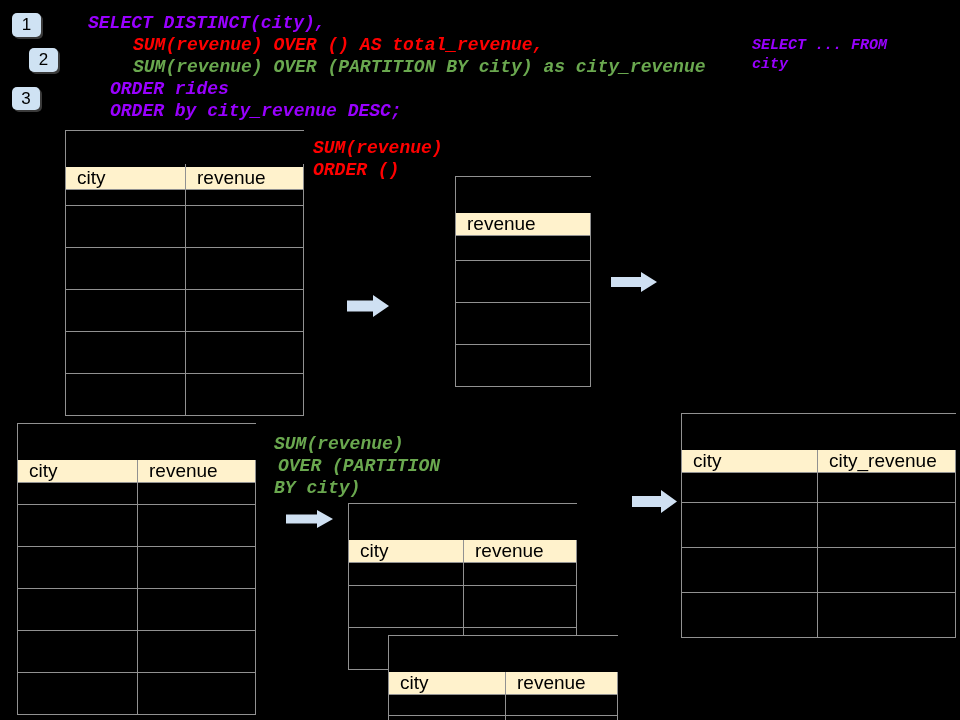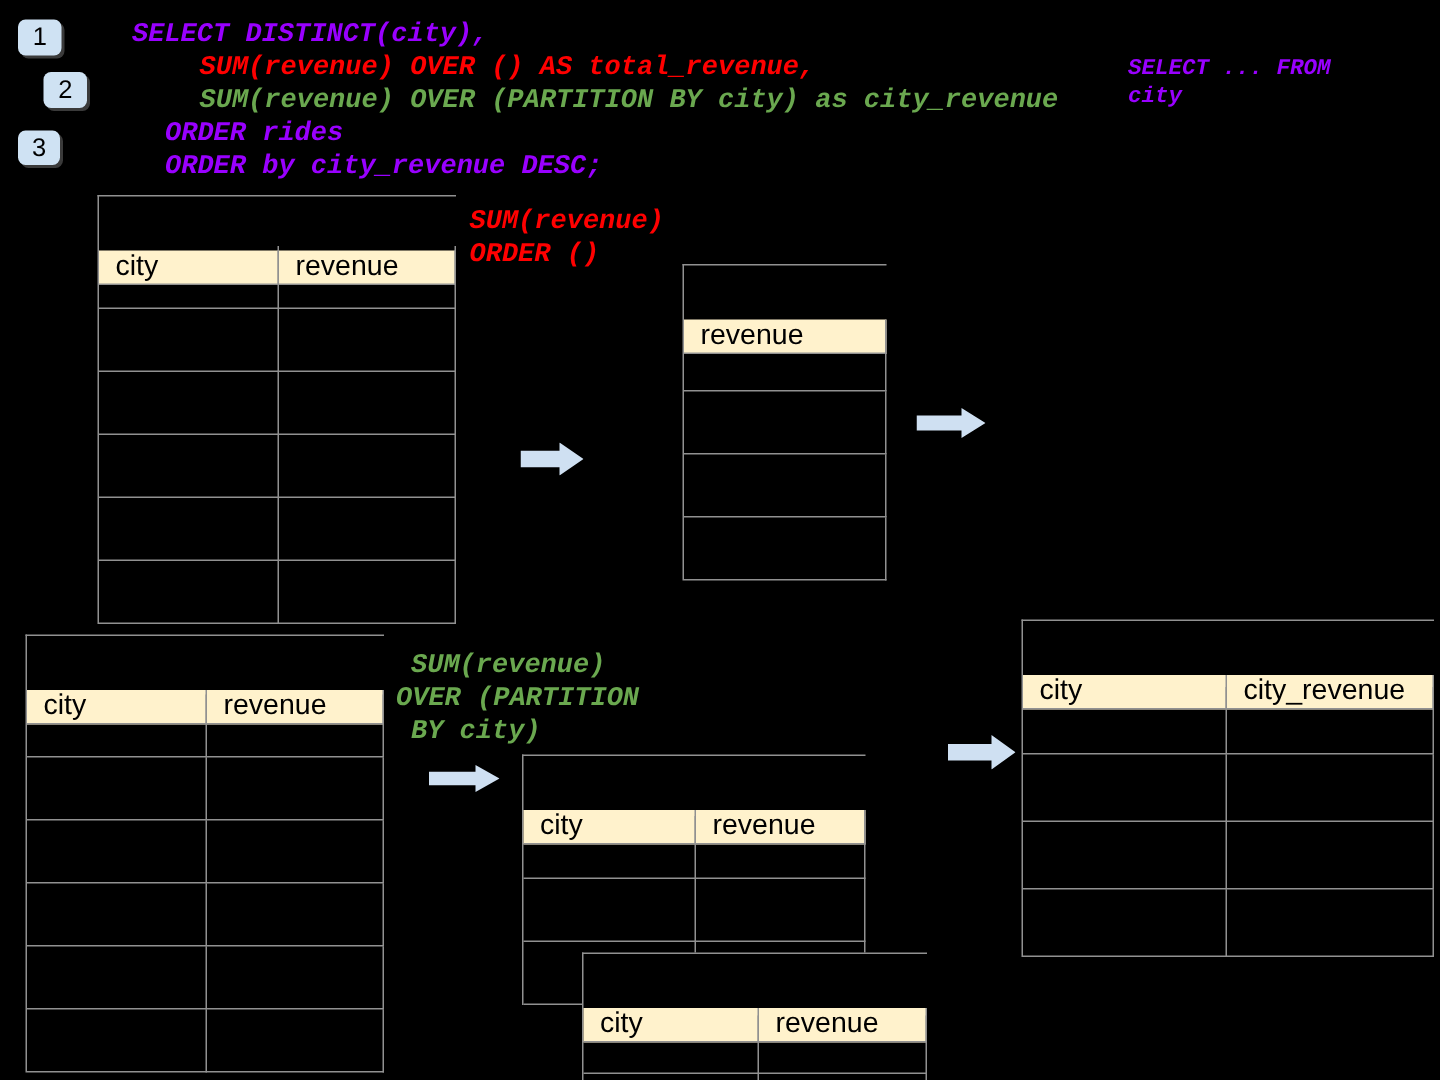--- a/index.html
+++ b/index.html
@@ -75,21 +75,21 @@
   <div class="code c-purple" style="left:110px;top:78px">ORDER rides</div>
   <div class="code c-purple" style="left:110px;top:100px">ORDER by city_revenue DESC;</div>
 
   <div class="code small c-purple" style="left:752px;top:36px">SELECT ... FROM</div>
   <div class="code small c-purple" style="left:752px;top:55px">city</div>
 
   <div class="code c-red" style="left:313px;top:137px">SUM(revenue)</div>
   <div class="code c-red" style="left:313px;top:159px">ORDER ()</div>
 
   <div class="code c-green" style="left:274px;top:433px">SUM(revenue)</div>
-  <div class="code c-green" style="left:264px;top:455px">OVER (PARTITION</div>
+  <div class="code c-green" style="left:278px;top:455px">OVER (PARTITION</div>
   <div class="code c-green" style="left:274px;top:477px">BY city)</div>
 
   <div class="tbl" style="left:65px;top:130px;width:238px;--cols:120px 1fr;--hh:33px;--rh:42px">
     <div class="tr hd">
       <div class="th">city</div>
       <div class="th">revenue</div>
     </div>
     <div class="tr">
         <div class="td"></div>
         <div class="td"></div>

